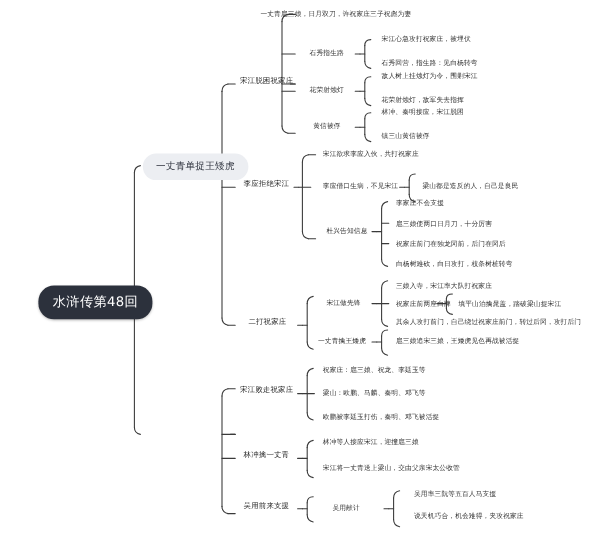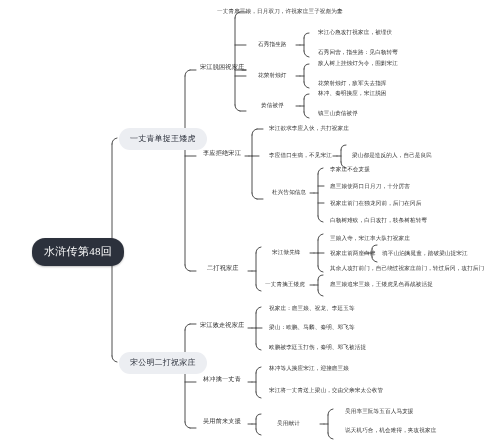--- a/index.html
+++ b/index.html
@@ -7,21 +7,21 @@
   body {
     width: 502px; height: 447px;
     background: #ffffff;
     font-family: "DejaVu Sans", "Liberation Sans", sans-serif;
     overflow: hidden;
   }
   #map { position: relative; width: 502px; height: 447px; }
 
   svg.links { position: absolute; left: 0; top: 0; width: 502px; height: 447px; pointer-events: none; }
 
-  .node { position: absolute; white-space: nowrap; font-family: Liberation Serif, serif; }
+  .node { position: absolute; white-space: nowrap; }
 
   
   .n1 {
     background: #2c313c;
     color: #ffffff;
     border-radius: 13px;
     font-size: 11px;
     padding: 6px 12px 7px 12px;
     letter-spacing: .3px;
     box-shadow: 0 1px 2px rgba(0,0,0,.25);
@@ -173,21 +173,20 @@
       <path d="M328 415 Q328 410 333 409"></path>
       <path d="M328 415 L328 433"></path>
       <path d="M328 433 Q328 438 333 439"></path>
       <path d="M324 424 L328 424"></path>
     </g>
   </svg>
 
   <div class="node n1" style="left:32px; top:238px;">水浒传第48回</div>
 
   <div class="node n2" style="left:119px; top:128px;">一丈青单捉王矮虎</div>
-  <div class="node n2" style="left:119px; top:352px;">宋公明二打祝家庄</div>
 
   <div class="node n3" style="left:200px; top:63px;">宋江脱困祝家庄</div>
   <div class="node n3" style="left:203px; top:149px;">李应拒绝宋江</div>
   <div class="node n3" style="left:207px; top:264px;">二打祝家庄</div>
   <div class="node n3" style="left:200px; top:321px;">宋江败走祝家庄</div>
   <div class="node n3" style="left:203px; top:375px;">林冲擒一丈青</div>
   <div class="node n3" style="left:203px; top:417px;">吴用前来支援</div>
 
   <div class="node n4" style="left:217px; top:8px;">一丈青扈三娘，日月双刀，许祝家庄三子祝彪为妻</div>
   <div class="node n4" style="left:258px; top:41px;">石秀指生路</div>

